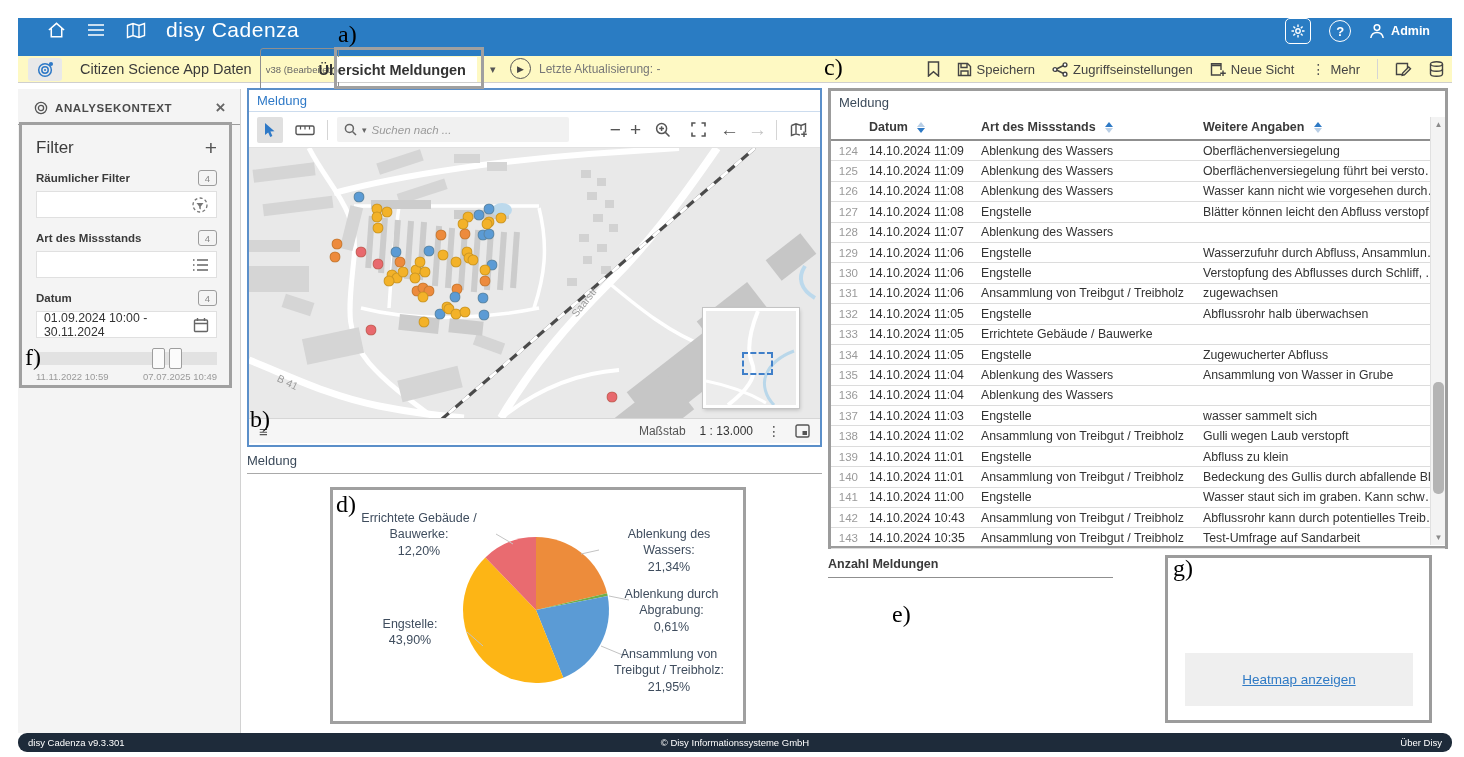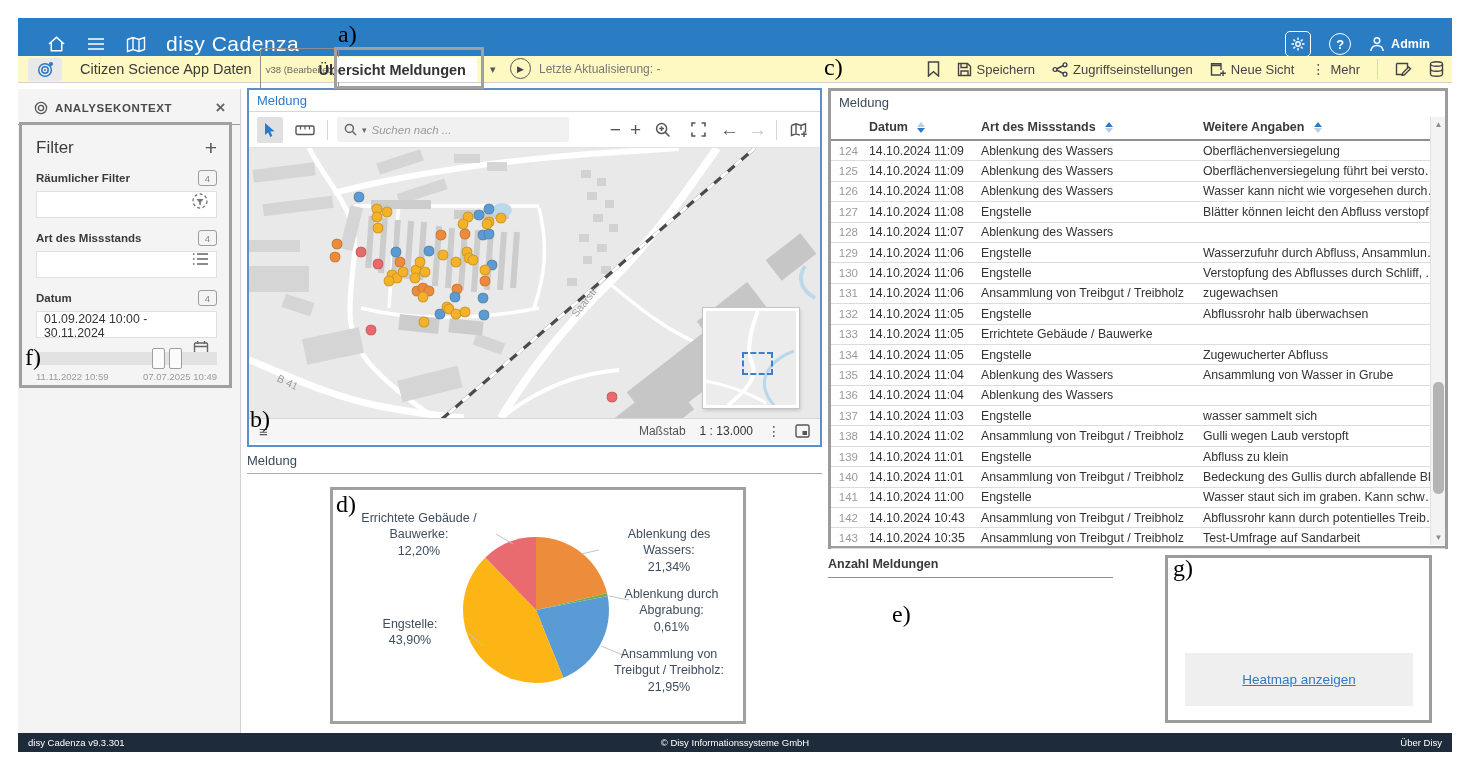--- a/index.html
+++ b/index.html
@@ -6,21 +6,21 @@
   html,body { background:#fff; }
   .screen {
     position: relative; width: 1464px; height: 757px;
     background:#fff; font-family:"Liberation Sans", sans-serif;
     overflow: hidden; color:#333;
   }
   .abs { position:absolute; }
 
   
   .topbar { left:18px; top:18px; width:1434px; height:52px; background:#2a7cc3;
-    display:flex; align-items:center; color:#fff;gap:8px; }
+    display:flex; align-items:flex-start; color:#fff;gap:8px; }
   .topbar-left { display:flex; align-items:center; gap:20px; padding-left:28px; }
   .topbar .appname { font-size:21px; letter-spacing:.5px; font-weight:400; }
   .tb-icon { width:20px; height:20px; display:inline-flex; align-items:center; justify-content:center; cursor:pointer; }
   .topbar-right { margin-left:auto; display:flex; align-items:center; gap:18px; padding-right:22px; }
   .gear-box { width:26px; height:26px; border:1.6px solid #fff; border-radius:5px; display:flex; align-items:center; justify-content:center; }
   .help-circle { width:22px; height:22px; border:1.6px solid #fff; border-radius:50%; display:flex; align-items:center; justify-content:center; font-size:13px; font-weight:bold; }
   .admin { display:flex; align-items:center; gap:6px; font-size:12.5px; font-weight:bold; }
 
   
   .toolbar { left:18px; top:56px; width:1434px; height:27px; background:#fef9c3;
@@ -43,21 +43,21 @@
     letter-spacing:.6px; color:#4a4a4a; border-bottom:1px solid #9c9c9c; }
   .sb-close { margin-left:auto; font-size:17px; color:#666; cursor:pointer; line-height:1; }
   .filter-box { position:absolute; left:1px; top:33px; width:213px; height:266px; border:3px solid #a0a0a0; padding:12px 12px 0 14px; }
   .filter-head { display:flex; align-items:center; margin-bottom:12px; }
   .filter-title { font-size:17px; color:#3c3c3c; }
   .plus-btn { margin-left:auto; font-size:21px; color:#555; cursor:pointer; line-height:1; }
   .f-label-row { display:flex; align-items:center; margin-bottom:5px; }
   .f-label { font-size:11.5px; font-weight:bold; color:#3a3a3a; }
   .f-badge { margin-left:auto; min-width:19px; height:16px; border:1px solid #9c9c9c; border-radius:3px; font-size:9.5px; color:#888;
     display:flex; align-items:center; justify-content:center; padding:0 4px; }
-  .f-input { height:27px; background:#fff; border:1px solid #e0e0e0; display:flex; align-items:center; padding:0 7px; margin-bottom:12px; font-size:12px; color:#333;flex-direction:column; }
+  .f-input { height:27px; background:#fff; border:1px solid #e0e0e0; display:flex; align-items:center; padding:0 7px; margin-bottom:12px; font-size:12px; color:#333; }
   .f-input .f-ic { margin-left:auto; display:flex; align-items:center; cursor:pointer; }
   .slider { position:relative; height:13px; background:#e2e2e2; margin:14px 0 6px 0; }
   .s-handle { position:absolute; top:-4px; width:13px; height:21px; background:#fbfbfb; border:1px solid #9e9e9e; border-radius:2px; cursor:pointer; }
   .slider-labels { display:flex; justify-content:space-between; font-size:9.5px; color:#9a9a9a; }
 
   
   .map-panel { left:247px; top:88px; width:575px; height:359px; border:2px solid #5b8fc9; background:#fff; }
   .map-title { height:22px; line-height:22px; padding:0 8px; font-size:13px; color:#2e79c7; border-bottom:1px solid #ccdcee; }
   .map-toolbar { height:36px; display:flex; align-items:center; gap:9px; padding:0 8px; border-bottom:1px solid #e2e2e2; background:#fff; }
   .mt-btn { width:26px; height:26px; display:flex; align-items:center; justify-content:center; cursor:pointer; border-radius:2px; }
@@ -107,21 +107,21 @@
   .count-box { left:888px; top:595px; width:156px; height:116px; border:3px solid #b3b3b3; background:#fff;
     display:flex; flex-direction:column; align-items:center; justify-content:center; gap:4px; }
   .count-num { font-size:34px; font-weight:bold; color:#2c3a4a; letter-spacing:1px; }
   .count-unit { font-size:16px; color:#55616e; }
   .btns-box { left:1165px; top:555px; width:267px; height:168px; border:3px solid #9c9c9c; background:#fff; }
   .link-btn { position:absolute; left:17px; width:228px; background:#efefef; display:flex; align-items:center; justify-content:center;
     font-size:13.5px; color:#2f7ac5; text-decoration:underline; cursor:pointer; }
 
   
   .footer { left:18px; top:733px; width:1434px; height:19px; background:#1e2b3a; color:#fff; font-size:9.5px;
-    display:flex; align-items:center; padding:0 10px; }
+    display:flex; align-items:center; padding:0 10px;border-radius:9px; }
   .footer .fc { position:absolute; left:0; right:0; text-align:center; }
   .footer .fr { margin-left:auto; }
 
   
   .ann { position:absolute; font-family:"Liberation Serif", serif; font-size:24px; color:#000; line-height:1; z-index:50; }
 </style>
 </head>
 <body>
 
 <div class="screen">

